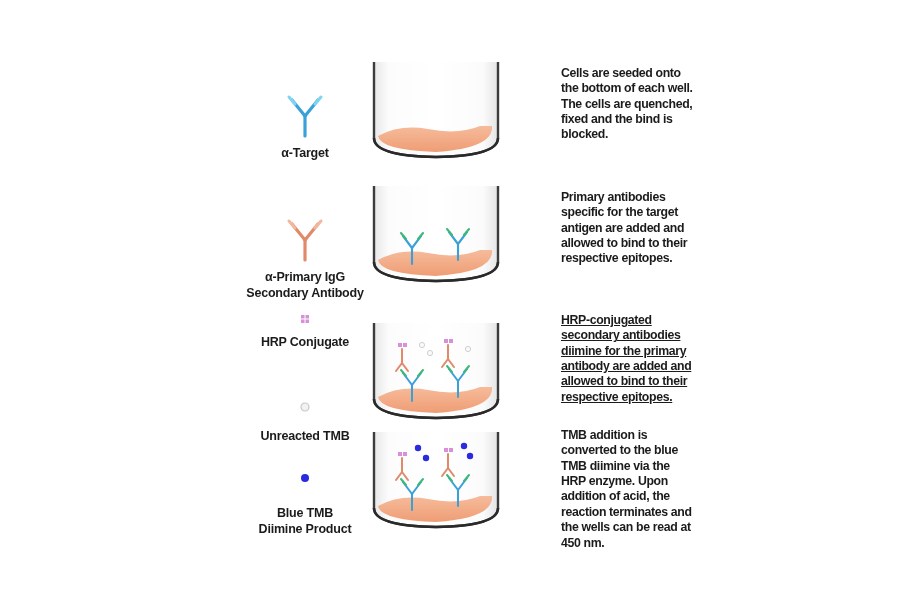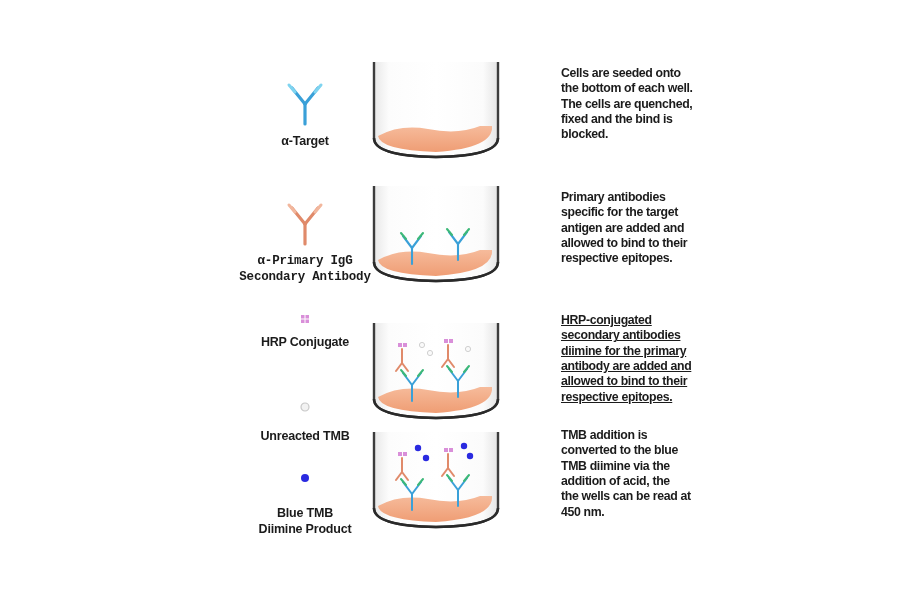--- a/index.html
+++ b/index.html
@@ -67,21 +67,21 @@
   }
   .desc p { margin: 0; }
 </style>
 </head>
 <body>
 
 <div class="diagram">
 
   <div class="step" style="top:58px;">
 
-    <div class="step-legend" style="top:16px;">
+    <div class="step-legend" style="top:28px;">
       <div class="legend-icon">
         <svg width="52" height="52" viewBox="0 0 52 52">
           <g stroke="#3aa0d8" stroke-width="3.2" fill="none" stroke-linecap="round">
             <line x1="26" y1="46" x2="26" y2="26"></line>
             <line x1="26" y1="26" x2="13" y2="10"></line>
             <line x1="26" y1="26" x2="39" y2="10"></line>
           </g>
           <g stroke="#7fd4f0" stroke-width="3" fill="none" stroke-linecap="round">
             <line x1="16" y1="14" x2="10" y2="7"></line>
             <line x1="36" y1="14" x2="42" y2="7"></line>
@@ -118,21 +118,21 @@
       <p>Cells are seeded onto</p>
       <p>the bottom of each well.</p>
       <p>The cells are quenched,</p>
       <p>fixed and the bind is</p>
       <p>blocked.</p>
     </div>
   </div>
 
   <div class="step" style="top:182px;">
 
-    <div class="step-legend" style="top:12px;font-family:Liberation Mono, monospace;">
+    <div class="step-legend" style="top:28px;">
       <div class="legend-icon">
         <svg width="52" height="52" viewBox="0 0 52 52">
           <g stroke="#e08a6a" stroke-width="3.2" fill="none" stroke-linecap="round">
             <line x1="26" y1="46" x2="26" y2="26"></line>
             <line x1="26" y1="26" x2="13" y2="10"></line>
             <line x1="26" y1="26" x2="39" y2="10"></line>
           </g>
           <g stroke="#f2b79d" stroke-width="3" fill="none" stroke-linecap="round">
             <line x1="16" y1="14" x2="10" y2="7"></line>
             <line x1="36" y1="14" x2="42" y2="7"></line>
@@ -309,19 +309,21 @@
           <circle cx="100" cy="28" r="3.2"></circle>
         </g>
         <path d="M4 80 Q4 98 66 99 Q128 98 128 80" fill="none" stroke="#2a2a2a" stroke-width="2.6"></path>
       </svg>
     </div>
 
     <div class="desc" style="top:0px;">
       <p>TMB addition is</p>
       <p>converted to the blue</p>
       <p>TMB diimine via the</p>
+      <p>HRP enzyme. Upon</p>
       <p>addition of acid, the</p>
+      <p>reaction terminates and</p>
       <p>the wells can be read at</p>
       <p>450 nm.</p>
     </div>
   </div>
 
 </div>
 
 </body></html>

